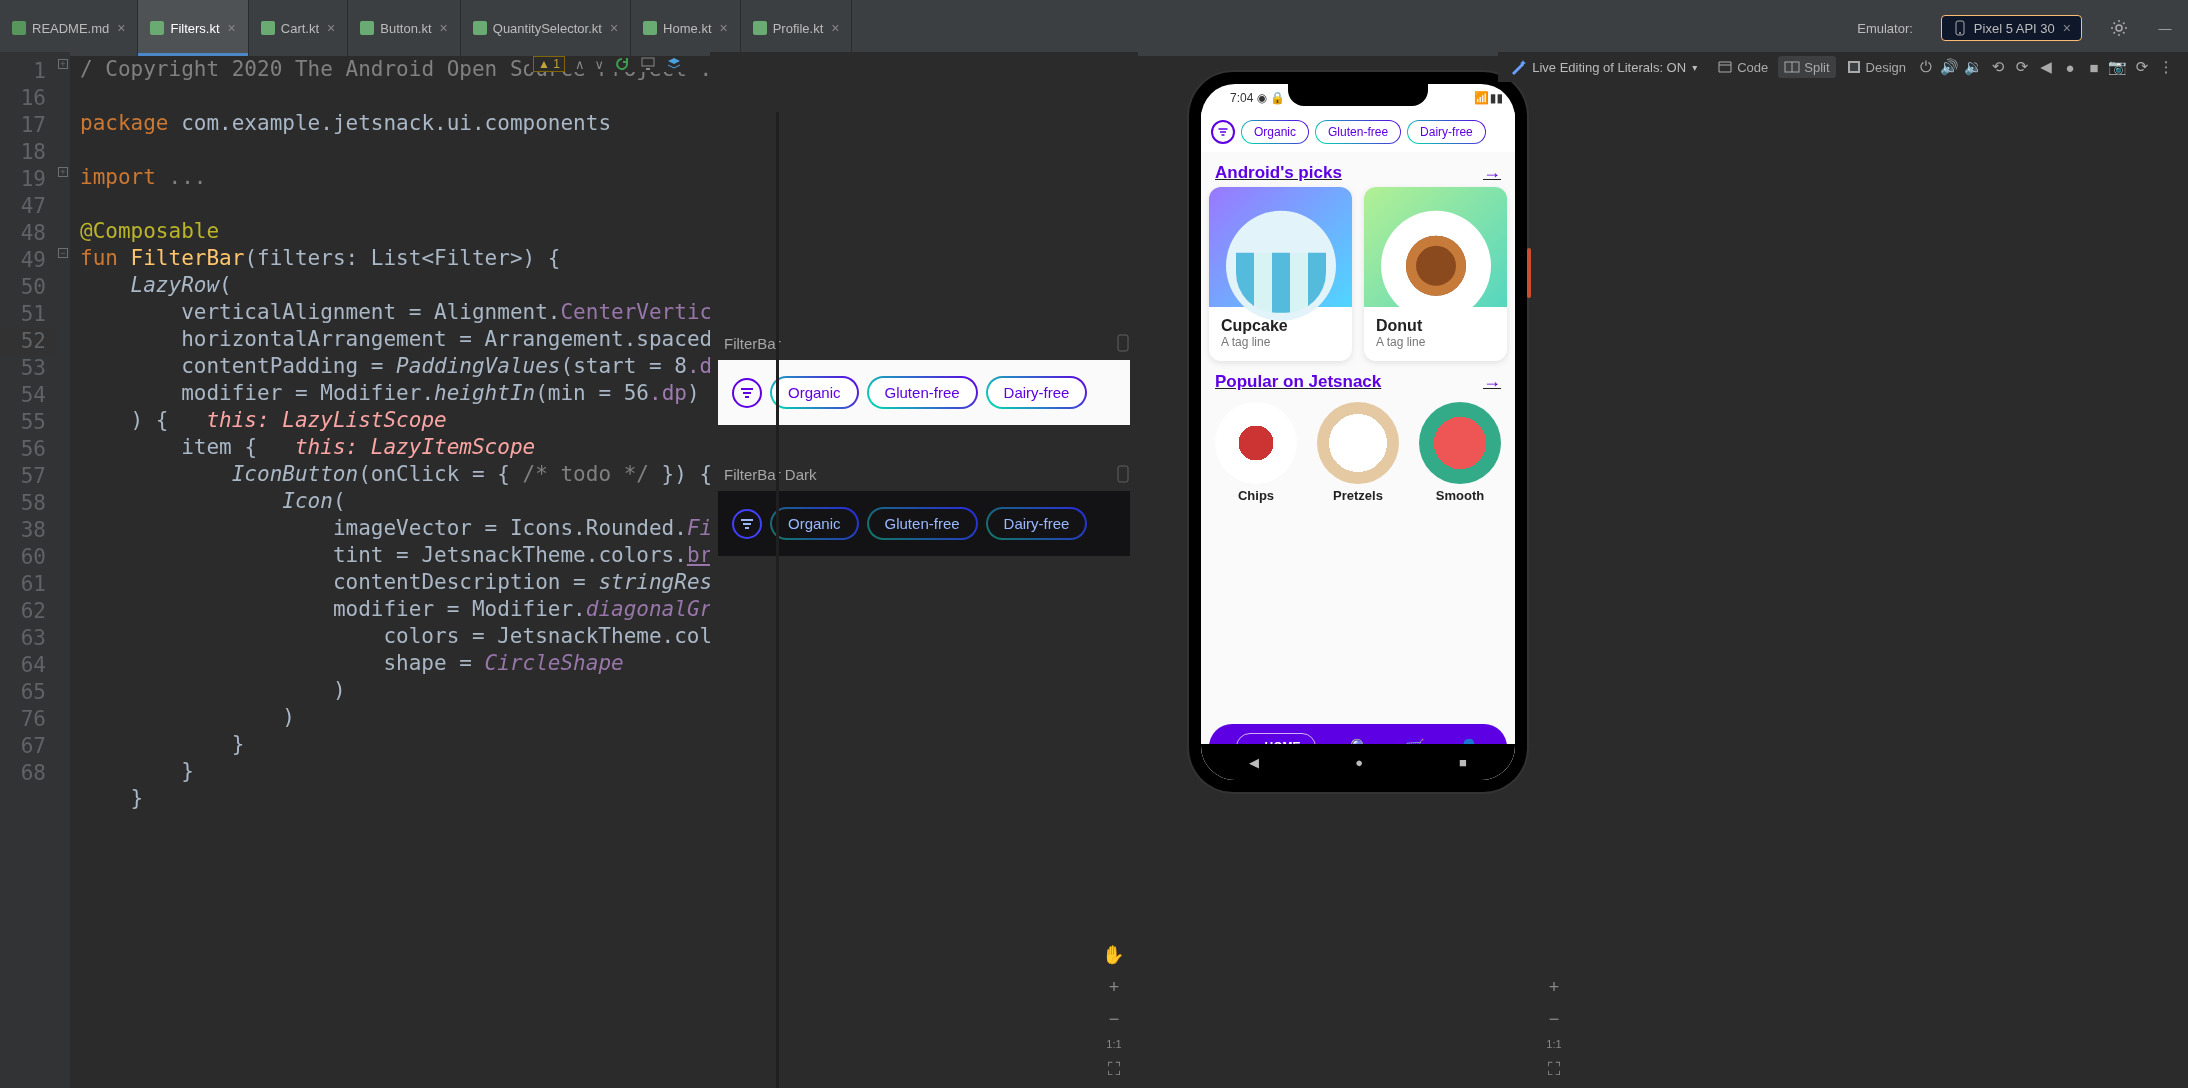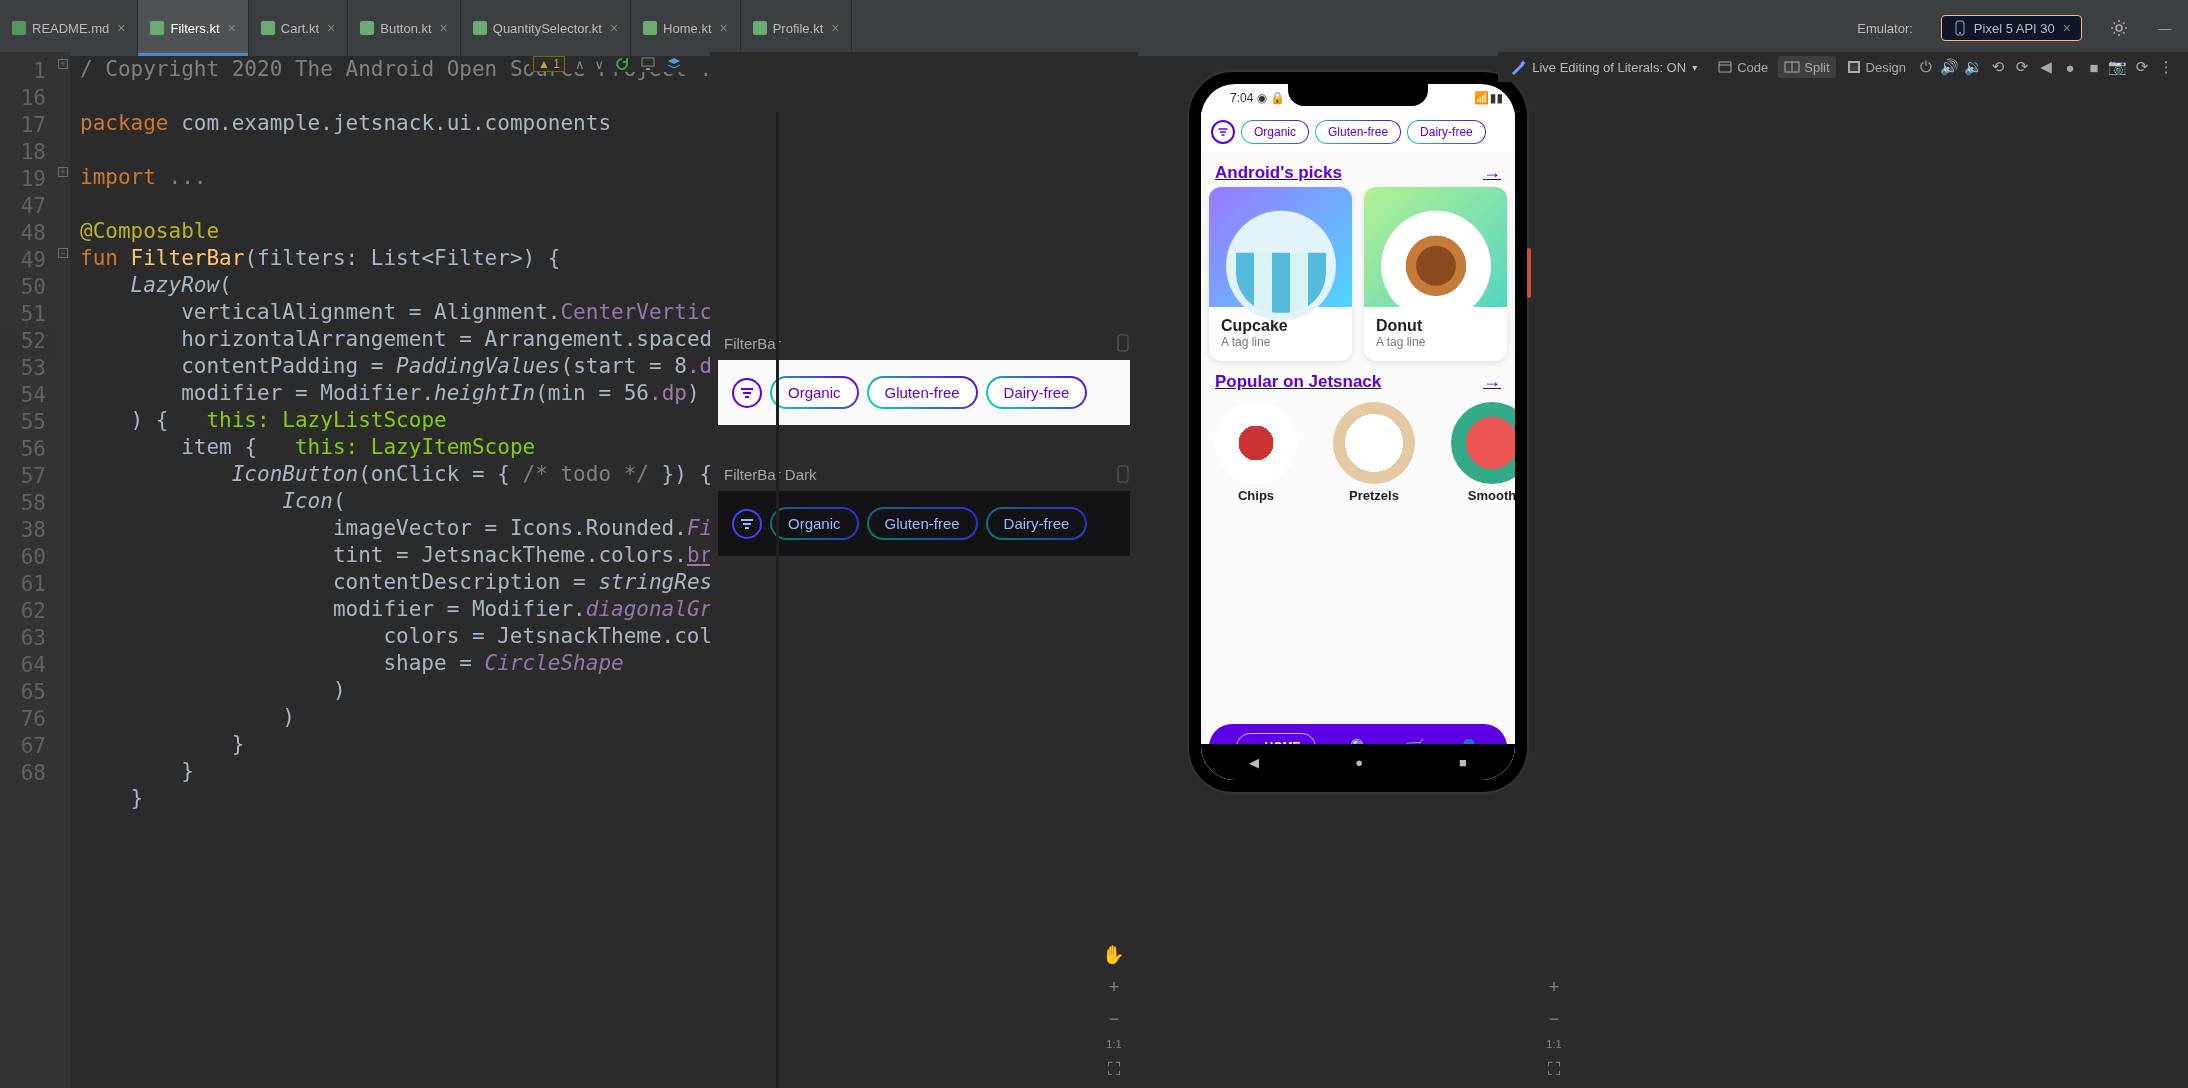--- a/index.html
+++ b/index.html
@@ -32,21 +32,21 @@
 .gutter { width:56px; background:#313335; color:#606366; font:21px/1 monospace; padding-top:6px; text-align:right; }
 .gutter div { height:27px; display:flex; align-items:center; justify-content:flex-end; padding-right:10px;}
 .gutter .hl { background:#323232; }
 
 .fold-strip { width:14px; background:#313335; border-right:1px solid #313335; position:relative;}
 .fold-strip .mk { position:absolute; left:2px; width:10px; height:10px; border:1px solid #6e6e6e; color:#6e6e6e; font-size:9px; line-height:8px; text-align:center;}
 
 
 .code { flex:1; position:relative; min-width:0;}
 .code pre { font:21px/27px monospace; white-space:pre; color:#a9b7c6; padding:4px 0 0 10px; }
-.c-cm{color:#808080}.c-kw{color:#cc7832}.c-an{color:#bbb529}.c-fn{color:#ffc66d}.c-it{color:#a9b7c6;font-style:italic}.c-str{color:#6a8759}.c-pr{color:#9876aa}.c-pg{color:#9e7bb0}.c-br{color:#9876aa}.c-hint{color:#84cc16;}.c-ul{text-decoration:underline}
+.c-cm{color:#808080}.c-kw{color:#cc7832}.c-an{color:#bbb529}.c-fn{color:#ffc66d}.c-it{color:#a9b7c6;font-style:italic}.c-str{color:#6a8759}.c-pr{color:#9876aa}.c-pg{color:#9e7bb0}.c-br{color:#9876aa}.c-hint{color:#fca5a5;font-style:italic}.c-ul{text-decoration:underline}
 .code .hl-line { position:absolute; left:0; right:0; height:27px; background:#323232; top:274px; z-index:-1;}
 .top-anno { position:absolute; top:4px; right:14px; display:flex; align-items:center; gap:10px; background:#2b2b2b; padding:0 4px; z-index:2;}
 .top-anno .warn { color:#BFA33C; border:1px solid #806600; padding:0 4px; font-size:12px;}
 .top-anno .nav { color:#888; cursor:pointer;}
 .top-anno .ref { width:16px; height:16px; }
 .pane-divider { position:absolute; top:60px; bottom:0; left:706px; width:3px; background:#1f1f1f; z-index:2;}
 
 
 .preview { width:428px; background:#2b2b2b; position:relative; padding-top:36px;}
 .pv-block { margin:0 8px 40px 8px;}
@@ -80,21 +80,21 @@
 .cards { display:flex; gap:12px; padding:0 8px;}
 .card { width:148px; background:#fff; border-radius:12px; box-shadow:0 2px 6px rgba(0,0,0,.1); overflow:hidden;}
 .card .imgzone { height:120px; position:relative; background:linear-gradient(135deg,#9a78ff,#4fd6ff);}
 .card .circ { position:absolute; left:50%; top:58%; transform:translate(-50%,-42%); width:110px; height:110px; border-radius:50%; background:#e2f3f9;}
 .card .circ.donut { background:#fff; }
 .card .circ.donut::after{ content:""; position:absolute; left:50%; top:50%; transform:translate(-50%,-50%); width:60px; height:60px; border-radius:50%; background:#8b4a1d; box-shadow:0 0 0 10px #c77b3b inset;}
 .card .circ.cup::after{ content:""; position:absolute; left:10px; right:10px; bottom:8px; height:60px; background:repeating-linear-gradient(90deg,#5bd 0 18px,#d8f3f3 18px 36px); border-radius:0 0 40px 40px;}
 .card .meta { padding:10px 12px 12px;}
 .card .meta .t { font-weight:700; font-size:16px;}
 .card .meta .s { font-size:12px; color:#777;}
-.pops { display:flex; gap:36px; padding:6px 14px 4px; overflow:hidden;}
+.pops { display:flex; gap:20px; padding:6px 14px 4px; overflow:hidden;}
 .pop { text-align:center; width:88px;}
 .pop .ic { width:82px; height:82px; border-radius:50%; margin:0 auto 4px; }
 .pop .lbl{ font-size:13px; font-weight:600;}
 .botnav { position:absolute; left:8px; right:8px; bottom:10px; height:46px; background:#5d00e3; border-radius:24px; display:flex; align-items:center; justify-content:space-around; padding:0 10px;}
 .botnav .home { display:flex; gap:6px; align-items:center; border:1.6px solid rgba(255,255,255,.7); border-radius:999px; padding:6px 14px; color:#fff; font-size:12px; font-weight:700;}
 .botnav .navico { color:#fff; font-size:16px;}
 .sysnav { position:absolute; left:0; right:0; bottom:0; height:36px; background:#000; display:flex; align-items:center; justify-content:space-around; color:#bbb;}
 .emu-tools { position:absolute; right:8px; bottom:6px; width:32px; display:flex; flex-direction:column; gap:6px; align-items:center;}
 .emu-tools .tb { width:26px; height:26px; display:flex; align-items:center; justify-content:center; color:#888; font-size:18px; cursor:pointer;}
 .emu-tools .ratio { font-size:11px; color:#888;}

